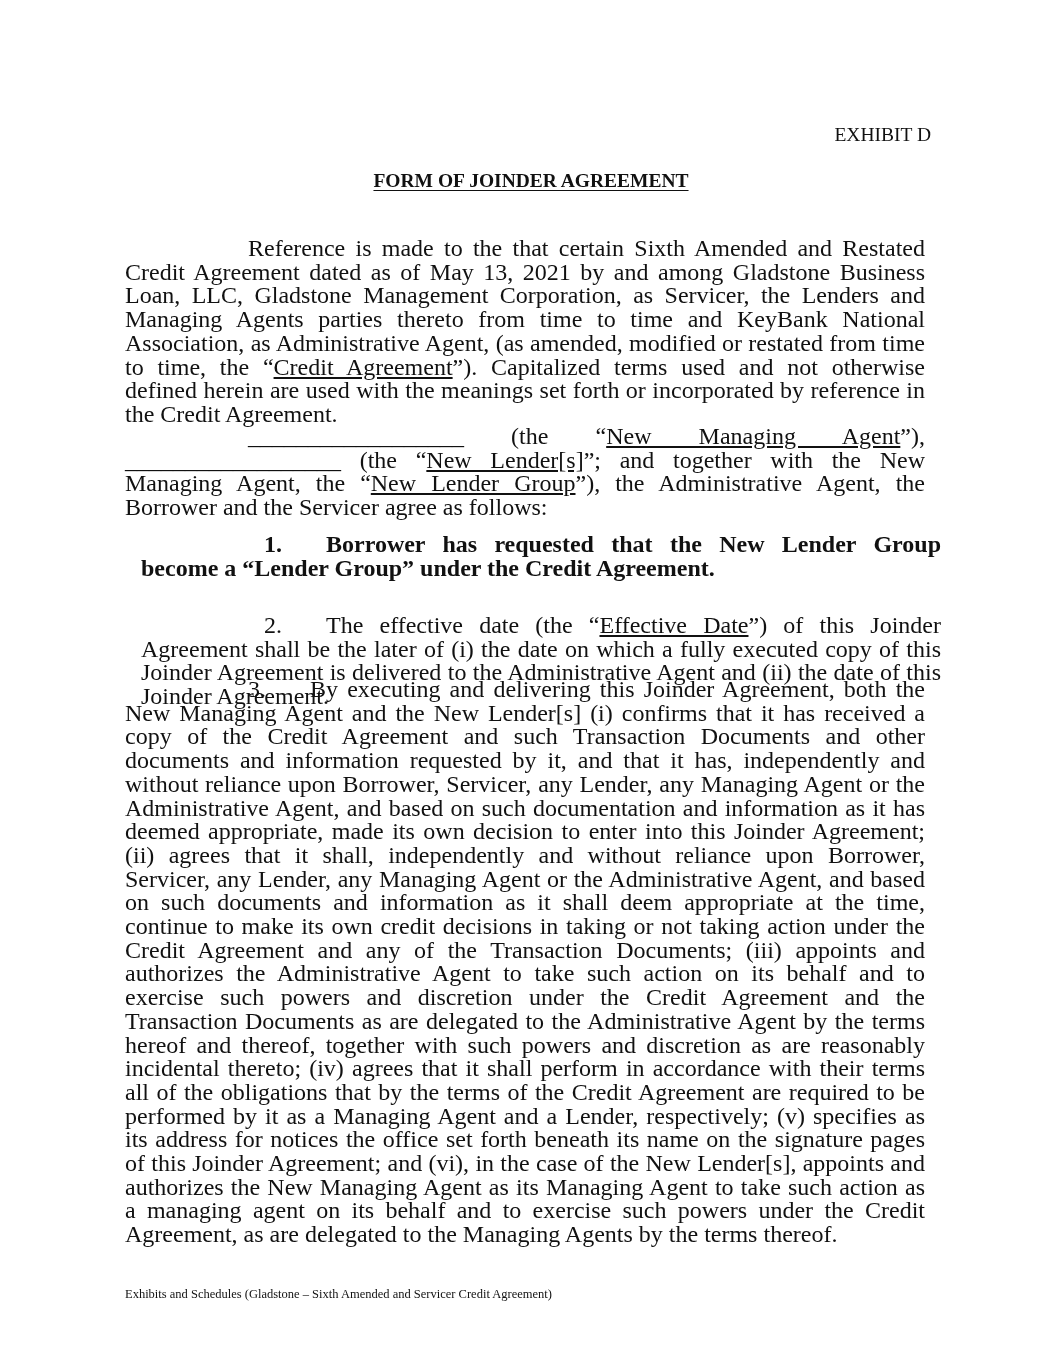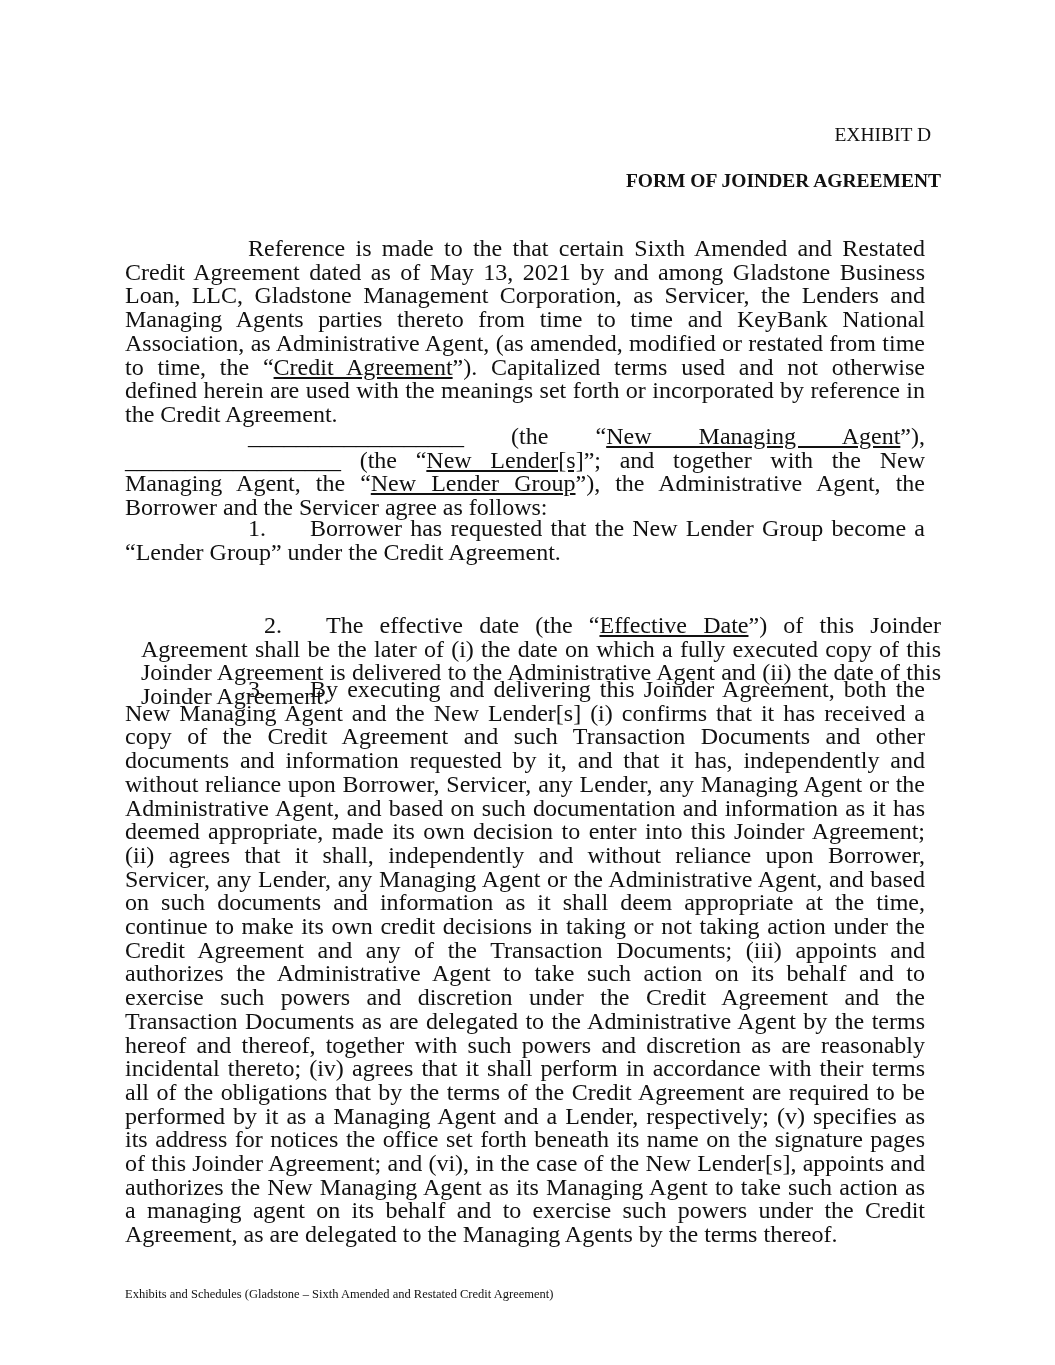--- a/index.html
+++ b/index.html
@@ -10,23 +10,23 @@
     overflow: hidden;
     font-family: "Liberation Serif", serif;
     color: #111111;
   }
   .page { position: absolute; left: 125px; top: 0; width: 800px; }
   .exhibit {
     position: absolute; top: 124px; right: -6px;
     font-weight: normal; font-size: 19.5px; white-space: nowrap;
   }
   .title {
-    position: absolute; top: 170px; left: 12px; width: 804px;
-    text-align: right; font-weight: bold; font-size: 19.5px;
-    text-underline-offset: 3px;
+    position: absolute; top: 170px; left: 4px; width: 804px;
+    text-align: center; font-weight: bold; font-size: 19.5px;
+    text-decoration: underline; text-underline-offset: 3px;
   }
   .para {
     position: absolute; left: 0; width: 800px;
     font-size: 24px; line-height: 23.7px;
     text-align: justify; text-indent: 123px;
   }
   .u { text-decoration: underline; text-underline-offset: 2px; }
   .num { display: inline-block; width: 62px; text-indent: 0; }
   .footer {
     position: absolute; left: 125px; top: 1287px;
@@ -39,21 +39,21 @@
 <div class="page">
 
   <div class="exhibit">EXHIBIT D</div>
 
   <div class="title">FORM OF JOINDER AGREEMENT</div>
 
   <p class="para" style="top:237px; margin:0;"><span>Reference is made to the that certain Sixth Amended and Restated Credit Agreement dated as of May 13, 2021 by and among Gladstone Business Loan, LLC, Gladstone Management Corporation, as Servicer, the Lenders and Managing Agents parties thereto from time to time and KeyBank National Association, as Administrative Agent, (as amended, modified or restated from time to time, the “</span><span class="u">Credit Agreement</span><span>”).  Capitalized terms used and not otherwise defined herein are used with the meanings set forth or incorporated by reference in the Credit Agreement.</span></p>
 
   <p class="para" style="top:425px; margin:0;"><span>__________________</span><span> (the “</span><span class="u">New Managing Agent</span><span>”), </span><span>__________________</span><span> (the “</span><span class="u">New Lender[s]</span><span>”; and together with the New Managing Agent, the “</span><span class="u">New Lender Group</span><span>”), the Administrative Agent, the Borrower and the Servicer agree as follows:</span></p>
 
-  <p class="para" style="top:517px; margin:0;"><span class="num">1.</span><span>Borrower has requested that the New Lender Group become a “Lender Group” under the Credit Agreement.</span></p>
+  <p class="para" style="top:517px; margin:16px;font-weight:bold;"><span class="num">1.</span><span>Borrower has requested that the New Lender Group become a “Lender Group” under the Credit Agreement.</span></p>
 
   <p class="para" style="top:598px; margin:16px;"><span class="num">2.</span><span>The effective date (the “</span><span class="u">Effective Date</span><span>”) of this Joinder Agreement shall be the later of (i) the date on which a fully executed copy of this Joinder Agreement is delivered to the Administrative Agent and (ii) the date of this Joinder Agreement.</span></p>
 
   <p class="para" style="top:678px; margin:0;"><span class="num">3.</span><span>By executing and delivering this Joinder Agreement, both the New Managing Agent and the New Lender[s] (i) confirms that it has received a copy of the Credit Agreement and such Transaction Documents and other documents and information requested by it, and that it has, independently and without reliance upon Borrower, Servicer, any Lender, any Managing Agent or the Administrative Agent, and based on such documentation and information as it has deemed appropriate, made its own decision to enter into this Joinder Agreement; (ii) agrees that it shall, independently and without reliance upon Borrower, Servicer, any Lender, any Managing Agent or the Administrative Agent, and based on such documents and information as it shall deem appropriate at the time, continue to make its own credit decisions in taking or not taking action under the Credit Agreement and any of the Transaction Documents; (iii) appoints and authorizes the Administrative Agent to take such action on its behalf and to exercise such powers and discretion under the Credit Agreement and the Transaction Documents as are delegated to the Administrative Agent by the terms hereof and thereof, together with such powers and discretion as are reasonably incidental thereto; (iv) agrees that it shall perform in accordance with their terms all of the obligations that by the terms of the Credit Agreement are required to be performed by it as a Managing Agent and a Lender, respectively; (v) specifies as its address for notices the office set forth beneath its name on the signature pages of this Joinder Agreement; and (vi), in the case of the New Lender[s], appoints and authorizes the New Managing Agent as its Managing Agent to take such action as a managing agent on its behalf and to exercise such powers under the Credit Agreement, as are delegated to the Managing Agents by the terms thereof.</span></p>
 
 </div>
 
-<div class="footer">Exhibits and Schedules (Gladstone – Sixth Amended and Restated Credit Agreement)</div>
+<div class="footer">Exhibits and Schedules (Gladstone – Sixth Amended and Servicer Credit Agreement)</div>
 
 </body></html>

